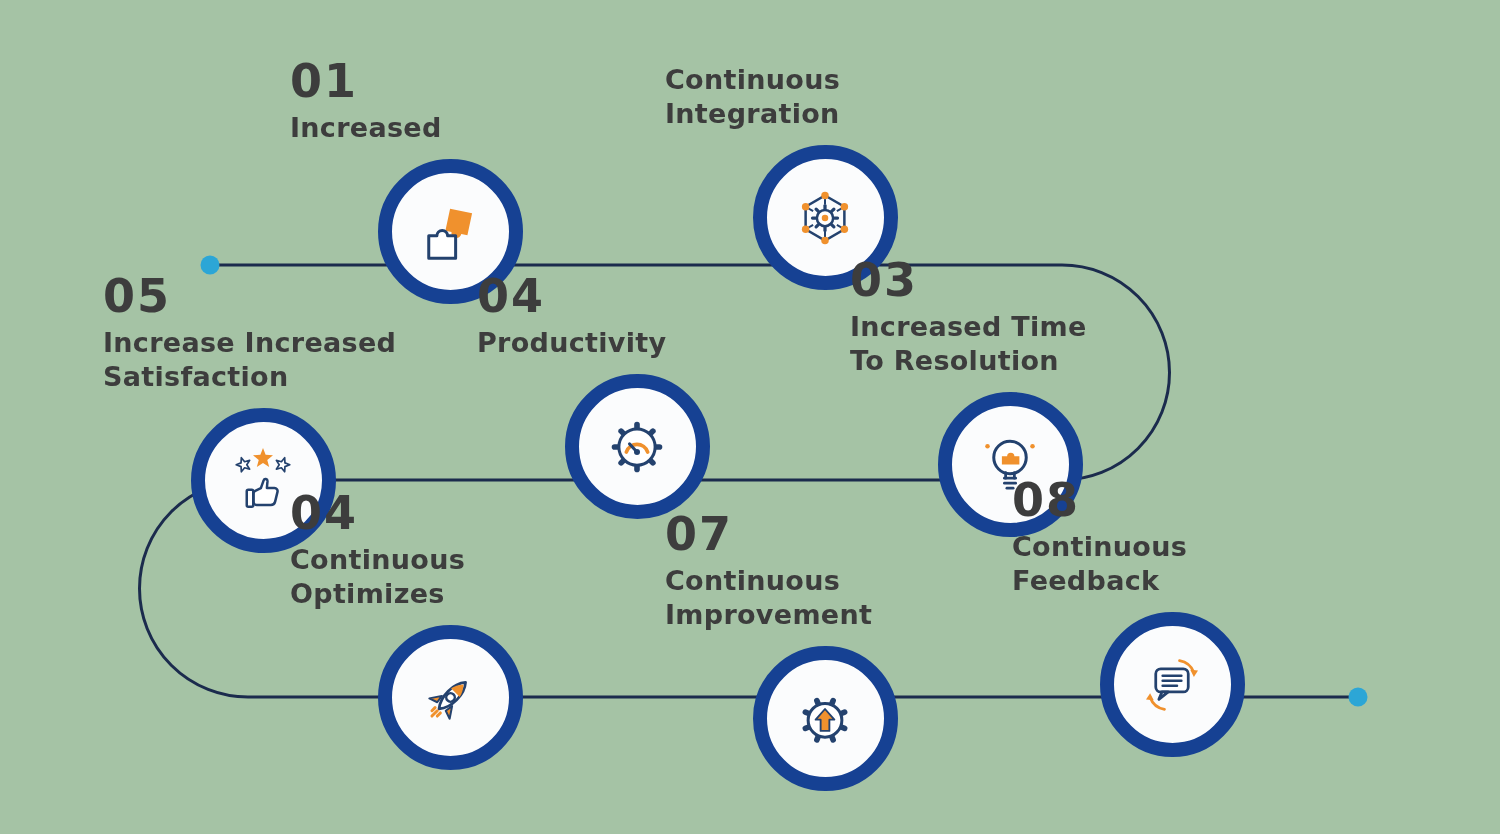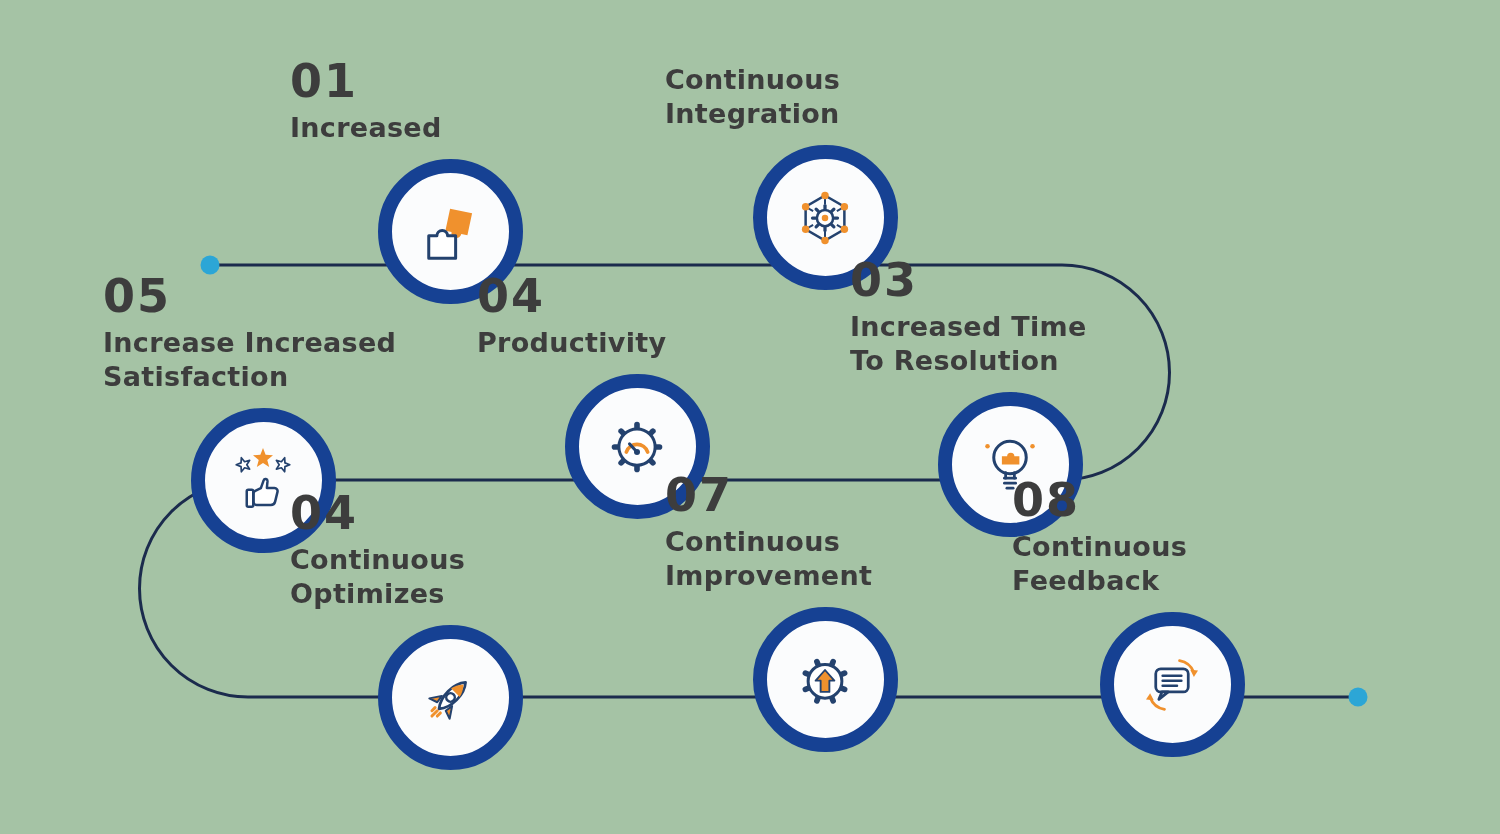--- a/index.html
+++ b/index.html
@@ -187,21 +187,21 @@
           <g class="so nf" stroke-width="2.4" stroke-linecap="round">
             <line x1="0" y1="13" x2="0" y2="19"></line>
             <line x1="-3" y1="12.5" x2="-3" y2="16"></line>
             <line x1="3" y1="12.5" x2="3" y2="16"></line>
           </g>
         </g>
       </svg>
     </div>
   </div>
 
-  <div class="step" style="left:665px;top:471px">
+  <div class="step" style="left:665px;top:510px">
     <div class="step-number">07</div>
     <div class="step-title">
       <span>Continuous</span>
       <span>Improvement</span>
     </div>
     <div class="circle">
       <svg class="icon" viewBox="0 0 64 64">
         <g class="sn nf" stroke-width="4.5" stroke-linecap="round">
           <line x1="44" y1="38" x2="47.7" y2="39.5"></line>
             <line x1="37" y1="45" x2="38.5" y2="48.7"></line>

